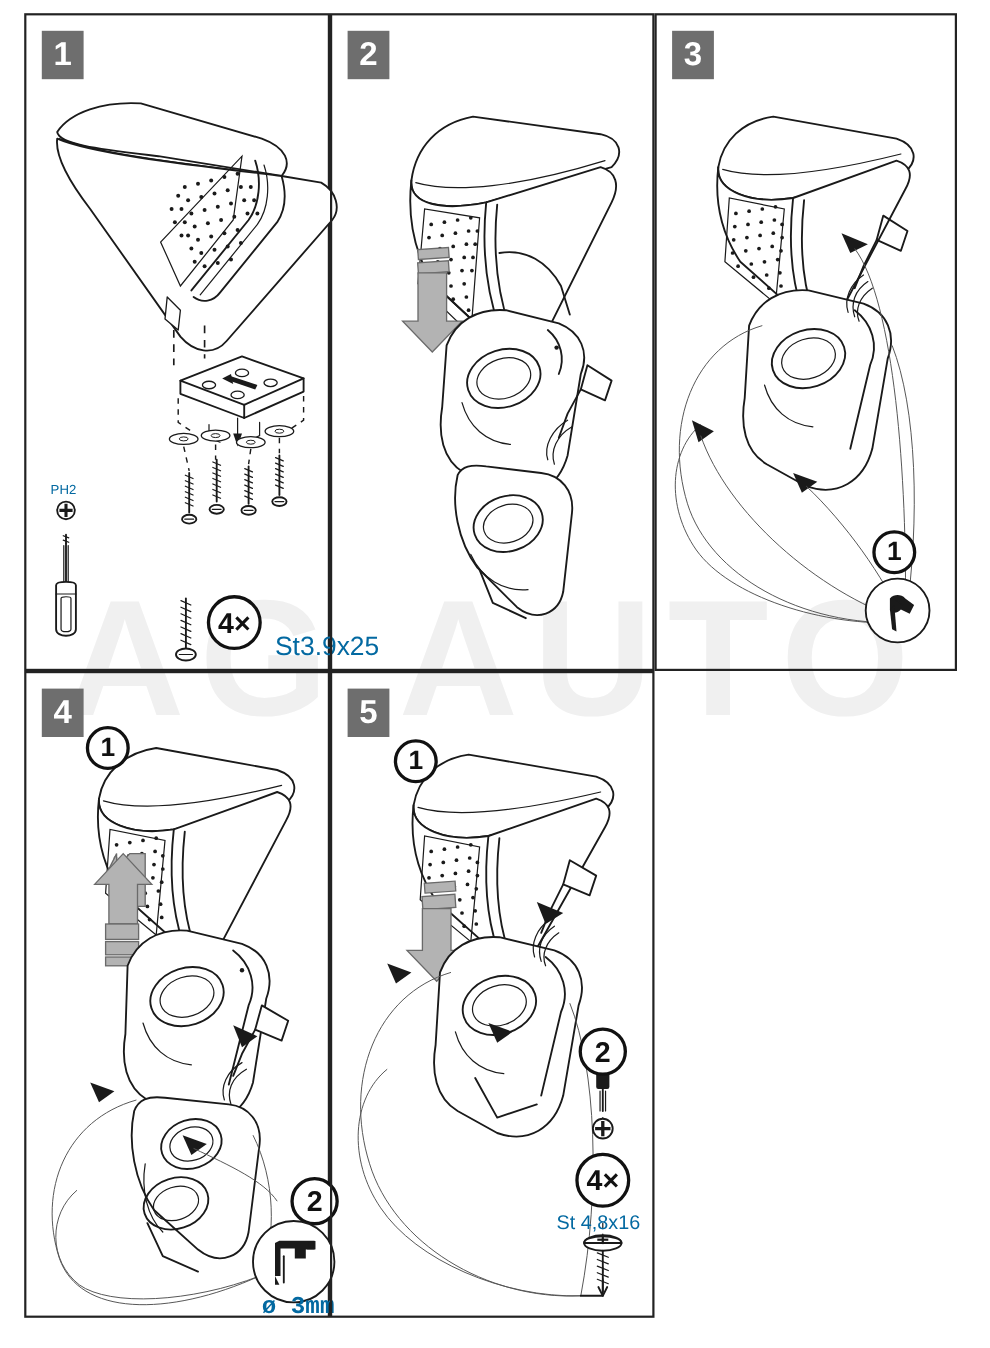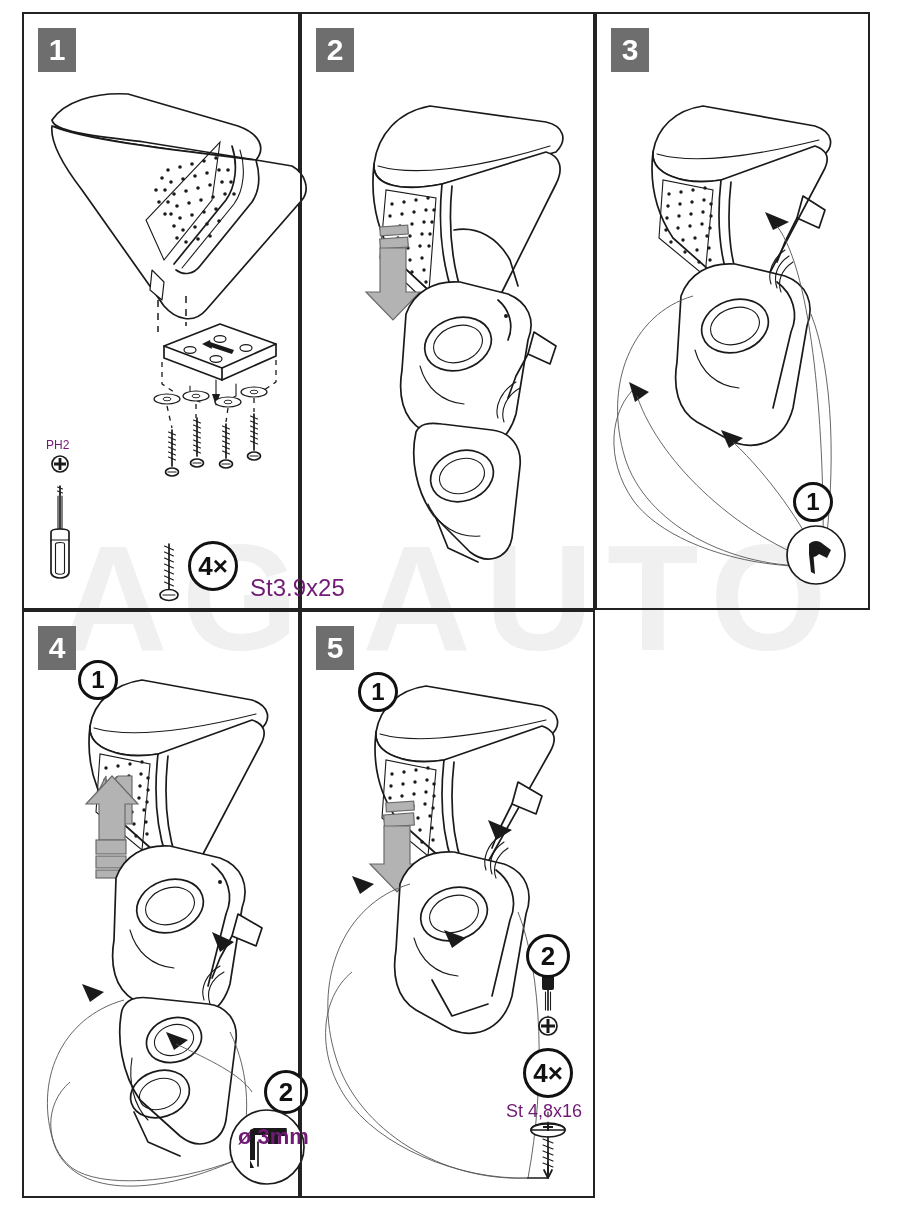--- a/index.html
+++ b/index.html
@@ -27,21 +27,21 @@
 
   
   .circ{position:absolute;border:3px solid #111;border-radius:50%;
     background:#fff;display:flex;align-items:center;justify-content:center;
     font-weight:bold;color:#111;box-sizing:border-box;}
   .circ.n1{width:40px;height:40px;font-size:24px;}
   .circ.n2{width:44px;height:44px;font-size:26px;}
   .circ.qty{width:50px;height:50px;font-size:26px;}
 
   
-  .lbl{position:absolute;color:#701a75;white-space:nowrap;}
+  .lbl{position:absolute;color:#0369a1;white-space:nowrap;}
   .lbl.spec{font-size:24px;}
   .lbl.spec-sm{font-size:18px;}
   .lbl.ph2{font-size:12px;}
   .lbl.dia{font-size:22px;font-weight:600;}
 
   
   .draw{position:absolute;left:0;top:0;overflow:visible;}
   svg{display:block;}
   .ln{fill:none;stroke:#1a1a1a;stroke-width:1.7;stroke-linejoin:round;stroke-linecap:round;}
   .ln-t{fill:none;stroke:#1a1a1a;stroke-width:1.1;stroke-linecap:round;}
@@ -501,21 +501,21 @@
     <svg width="78" height="78" viewBox="0 0 78 78">
       <circle class="wht" cx="39" cy="39" r="37"></circle>
       <g>
         <path class="blk" d="M22 22 L22 52 L27 52 L27 27 L40 27 L40 36 L50 36 L50 28 L58 28 L58 20 L26 20 Z"></path>
         <rect class="blk" x="52" y="21" width="6" height="6" fill="#fff" stroke="#1a1a1a" stroke-width="1.6"></rect>
         <path class="blk" d="M22 52 L26 60 L22 60 Z"></path>
         <path class="ln" d="M30 34 L30 58"></path>
       </g>
     </svg>
   </div>
-  <div class="lbl dia" style="left:214px;top:512px;">ø 3mm</div>
+  <div class="lbl dia" style="left:214px;top:564px;font-family:Liberation Mono, monospace;">ø 3mm</div>
 </div>
 
 <div class="panel" id="p5">
   <div class="step-badge" style="left:14px;top:14px;">5</div>
 
   <svg class="draw" width="295" height="588" viewBox="0 0 295 588">
 
     <path class="wht" d="M74 120 C78 96 96 78 124 74 L240 94 C258 100 260 114 248 124
                          L142 148 C104 154 72 142 74 120 Z"></path>
     <path class="ln-t" d="M78 122 C112 132 168 126 244 108"></path>

